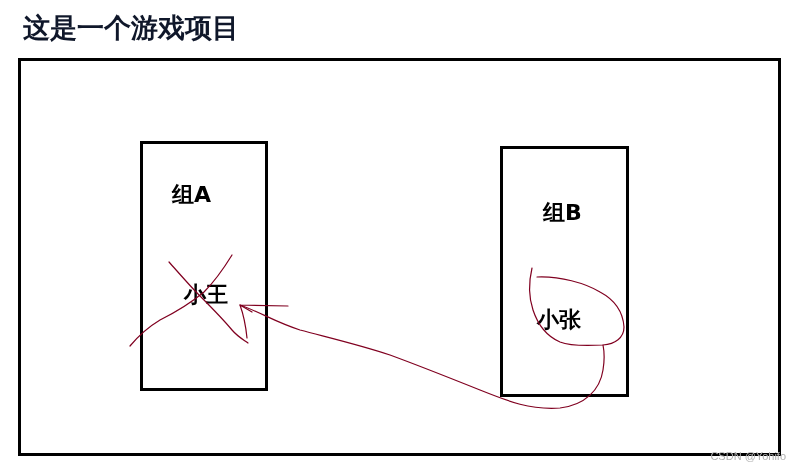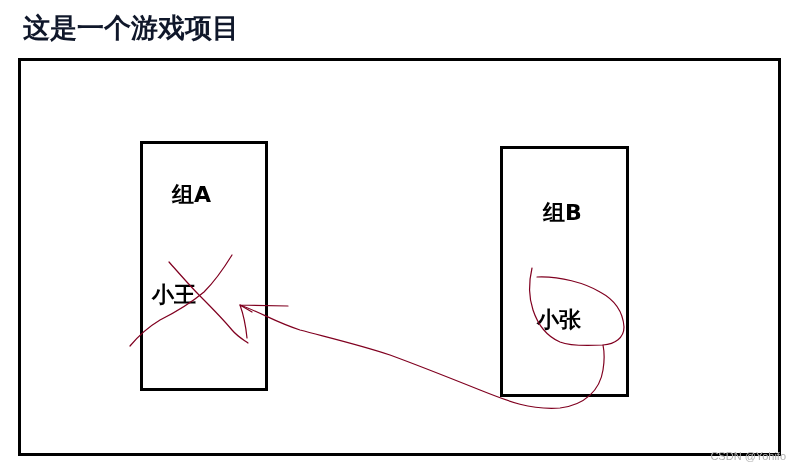--- a/index.html
+++ b/index.html
@@ -8,21 +8,21 @@
     .title { position: absolute; left: 23px; top: 10px; font-size: 27px; font-weight: bold;
              color: #0f172a; letter-spacing: 0px; line-height: 36px; }
     .frame { position: absolute; left: 18px; top: 58px; width: 757px; height: 392px;
              border: 3px solid #000; }
     .box { position: absolute; border: 3px solid #000; background: transparent; }
     .box-a { left: 140px; top: 141px; width: 122px; height: 244px; }
     .box-b { left: 500px; top: 146px; width: 123px; height: 245px; }
     .label { position: absolute; font-size: 22px; font-weight: bold; color: #000; line-height: 30px; white-space: nowrap; }
     .label-a { left: 172px; top: 180px; }
     .label-b { left: 543px; top: 174px; margin-top: 24px; }
-    .member-a { left: 152px; top: 280px; }
+    .member-a { left: 184px; top: 280px; }
     .member-b { left: 537px; top: 305px; }
     .ink { position: absolute; left: 0; top: 0; width: 800px; height: 471px; pointer-events: none; }
     .watermark { position: absolute; right: 14px; bottom: 9px; font-size: 11px; color: #b0b0b0;
                  font-family: "Liberation Sans", sans-serif; }
   </style>
 </head>
 <body>
 
 <div class="title">这是一个游戏项目</div>
 

